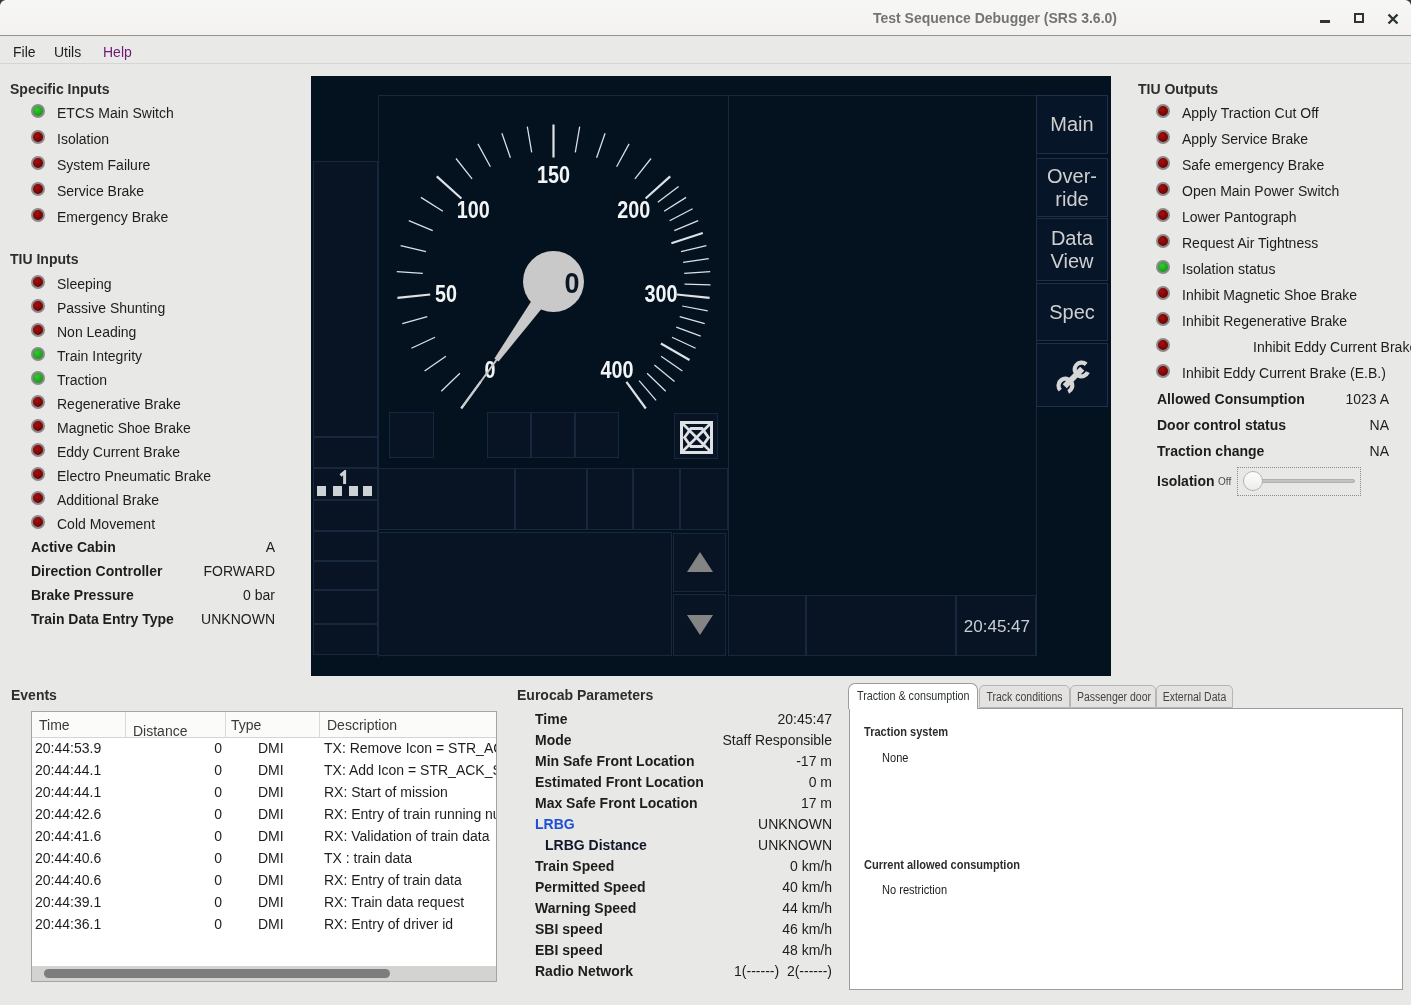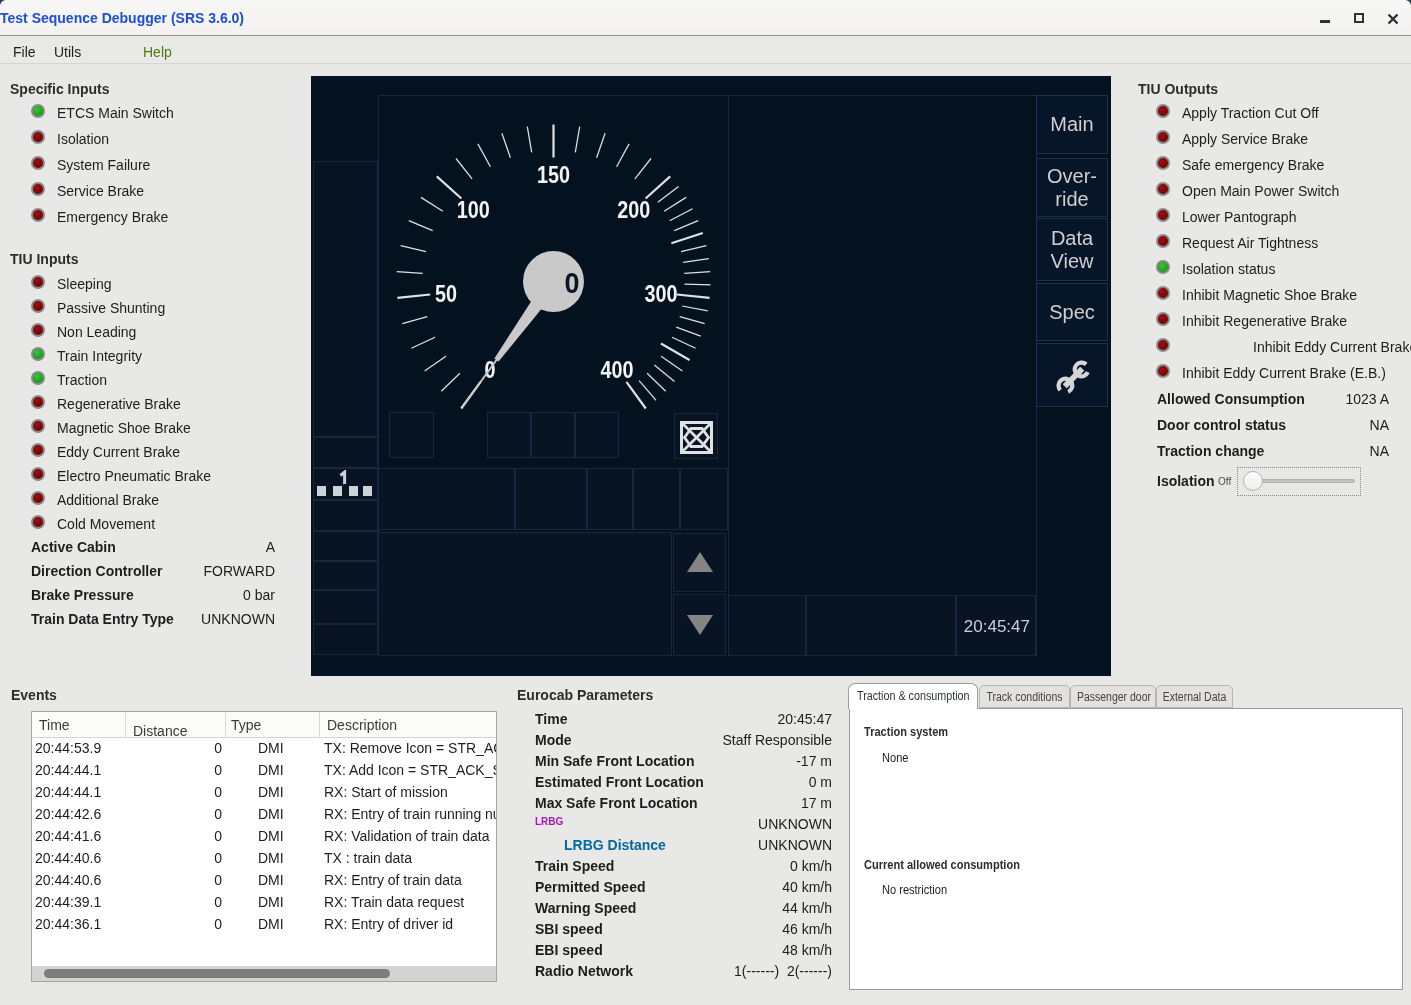--- a/index.html
+++ b/index.html
@@ -1,29 +1,29 @@
 <!DOCTYPE html>
 <html><head><meta charset="utf-8"><style>
 *{margin:0;padding:0;box-sizing:border-box;-webkit-font-smoothing:antialiased}
 body{width:1411px;height:1005px;position:relative;background:#e8e8e7;font-family:"Liberation Sans",sans-serif;overflow:hidden}
 .cell{position:absolute;border:1px solid #17273d;background:#081424}
 </style></head><body>
 <div style="position:absolute;left:0;top:0;width:5px;height:5px;background:#2a3b46"></div>
 <div style="position:absolute;right:0;top:0;width:5px;height:5px;background:#2a3b46"></div>
 <div style="position:absolute;left:0;top:0;width:1411px;height:36px;background:linear-gradient(#f7f7f6,#f3f2f1);border-bottom:1px solid #96968f;border-radius:6px 6px 0 0"></div>
-<div style="position:absolute;left:0px;top:10px;font-size:14px;font-weight:bold;color:#1d4ed8;white-space:nowrap;width:1117px;text-align:left">Test Sequence Debugger (SRS 3.6.0)</div>
+<div style="position:absolute;left:0px;top:10px;font-size:14px;font-weight:bold;color:#737373;white-space:nowrap;width:1117px;text-align:right">Test Sequence Debugger (SRS 3.6.0)</div>
 <div style="position:absolute;left:1320px;top:20px;width:10px;height:2.6px;background:#2e3436"></div>
 <div style="position:absolute;left:1354px;top:13px;width:10px;height:10px;border:2.2px solid #2e3436"></div>
 <svg style="position:absolute;left:1387px;top:13px;width:12px;height:12px" viewBox="0 0 12 12">
     <path d="M1.5 1.5 L10.5 10.5 M10.5 1.5 L1.5 10.5" stroke="#2e3436" stroke-width="2.4"></path>
   </svg>
 <div style="position:absolute;left:0;top:37px;width:1411px;height:27px;background:#e9e9e8;border-bottom:1px solid #d6d5d3"></div>
 <div style="position:absolute;left:13px;top:44px;font-size:14px;font-weight:normal;color:#1d1d1d;white-space:nowrap;">File</div>
 <div style="position:absolute;left:54px;top:44px;font-size:14px;font-weight:normal;color:#1d1d1d;white-space:nowrap;">Utils</div>
-<div style="position:absolute;left:103px;top:44px;font-size:14px;font-weight:normal;color:#4d7c0f;white-space:nowrap;margin-left:40px;">Help</div>
+<div style="position:absolute;left:103px;top:44px;font-size:14px;font-weight:normal;color:#701a75;white-space:nowrap;">Help</div>
 <div style="position:absolute;left:10px;top:81px;font-size:14px;font-weight:bold;color:#2d2d2d;white-space:nowrap;">Specific Inputs</div>
 <div style="position:absolute;left:31px;top:104px;width:14px;height:14px;border-radius:50%;border:2px solid #8a8a8a;background:radial-gradient(circle at 40% 35%, #3cc43c, #13a013 70%)"></div>
 <div style="position:absolute;left:57px;top:105px;font-size:14px;font-weight:normal;color:#1d1d1d;white-space:nowrap;">ETCS Main Switch</div>
 <div style="position:absolute;left:31px;top:130px;width:14px;height:14px;border-radius:50%;border:2px solid #8a8a8a;background:radial-gradient(circle at 40% 35%, #a31010, #700303 70%)"></div>
 <div style="position:absolute;left:57px;top:131px;font-size:14px;font-weight:normal;color:#1d1d1d;white-space:nowrap;">Isolation</div>
 <div style="position:absolute;left:31px;top:156px;width:14px;height:14px;border-radius:50%;border:2px solid #8a8a8a;background:radial-gradient(circle at 40% 35%, #a31010, #700303 70%)"></div>
 <div style="position:absolute;left:57px;top:157px;font-size:14px;font-weight:normal;color:#1d1d1d;white-space:nowrap;">System Failure</div>
 <div style="position:absolute;left:31px;top:182px;width:14px;height:14px;border-radius:50%;border:2px solid #8a8a8a;background:radial-gradient(circle at 40% 35%, #a31010, #700303 70%)"></div>
 <div style="position:absolute;left:57px;top:183px;font-size:14px;font-weight:normal;color:#1d1d1d;white-space:nowrap;">Service Brake</div>
 <div style="position:absolute;left:31px;top:208px;width:14px;height:14px;border-radius:50%;border:2px solid #8a8a8a;background:radial-gradient(circle at 40% 35%, #a31010, #700303 70%)"></div>
@@ -265,23 +265,23 @@
 <div style="position:absolute;left:535px;top:711px;font-size:14px;font-weight:bold;color:#1d1d1d;white-space:nowrap;">Time</div>
 <div style="position:absolute;right:579px;top:711px;font-size:14px;font-weight:normal;color:#1d1d1d;white-space:nowrap;">20:45:47</div>
 <div style="position:absolute;left:535px;top:732px;font-size:14px;font-weight:bold;color:#1d1d1d;white-space:nowrap;">Mode</div>
 <div style="position:absolute;right:579px;top:732px;font-size:14px;font-weight:normal;color:#1d1d1d;white-space:nowrap;">Staff Responsible</div>
 <div style="position:absolute;left:535px;top:753px;font-size:14px;font-weight:bold;color:#1d1d1d;white-space:nowrap;">Min Safe Front Location</div>
 <div style="position:absolute;right:579px;top:753px;font-size:14px;font-weight:normal;color:#1d1d1d;white-space:nowrap;">-17 m</div>
 <div style="position:absolute;left:535px;top:774px;font-size:14px;font-weight:bold;color:#1d1d1d;white-space:nowrap;">Estimated Front Location</div>
 <div style="position:absolute;right:579px;top:774px;font-size:14px;font-weight:normal;color:#1d1d1d;white-space:nowrap;">0 m</div>
 <div style="position:absolute;left:535px;top:795px;font-size:14px;font-weight:bold;color:#1d1d1d;white-space:nowrap;">Max Safe Front Location</div>
 <div style="position:absolute;right:579px;top:795px;font-size:14px;font-weight:normal;color:#1d1d1d;white-space:nowrap;">17 m</div>
-<div style="position:absolute;left:535px;top:816px;font-size:10px;font-weight:bold;color:#a21caf;white-space:nowrap;">LRBG</div>
+<div style="position:absolute;left:535px;top:816px;font-size:14px;font-weight:bold;color:#1d4ed8;white-space:nowrap;">LRBG</div>
 <div style="position:absolute;right:579px;top:816px;font-size:14px;font-weight:normal;color:#1d1d1d;white-space:nowrap;">UNKNOWN</div>
-<div style="position:absolute;left:564px;top:837px;font-size:14px;font-weight:bold;color:#0369a1;white-space:nowrap;">LRBG Distance</div>
+<div style="position:absolute;left:545px;top:837px;font-size:14px;font-weight:bold;color:#0f172a;white-space:nowrap;">LRBG Distance</div>
 <div style="position:absolute;right:579px;top:837px;font-size:14px;font-weight:normal;color:#1d1d1d;white-space:nowrap;">UNKNOWN</div>
 <div style="position:absolute;left:535px;top:858px;font-size:14px;font-weight:bold;color:#1d1d1d;white-space:nowrap;">Train Speed</div>
 <div style="position:absolute;right:579px;top:858px;font-size:14px;font-weight:normal;color:#1d1d1d;white-space:nowrap;">0 km/h</div>
 <div style="position:absolute;left:535px;top:879px;font-size:14px;font-weight:bold;color:#1d1d1d;white-space:nowrap;">Permitted Speed</div>
 <div style="position:absolute;right:579px;top:879px;font-size:14px;font-weight:normal;color:#1d1d1d;white-space:nowrap;">40 km/h</div>
 <div style="position:absolute;left:535px;top:900px;font-size:14px;font-weight:bold;color:#1d1d1d;white-space:nowrap;">Warning Speed</div>
 <div style="position:absolute;right:579px;top:900px;font-size:14px;font-weight:normal;color:#1d1d1d;white-space:nowrap;">44 km/h</div>
 <div style="position:absolute;left:535px;top:921px;font-size:14px;font-weight:bold;color:#1d1d1d;white-space:nowrap;">SBI speed</div>
 <div style="position:absolute;right:579px;top:921px;font-size:14px;font-weight:normal;color:#1d1d1d;white-space:nowrap;">46 km/h</div>
 <div style="position:absolute;left:535px;top:942px;font-size:14px;font-weight:bold;color:#1d1d1d;white-space:nowrap;">EBI speed</div>

